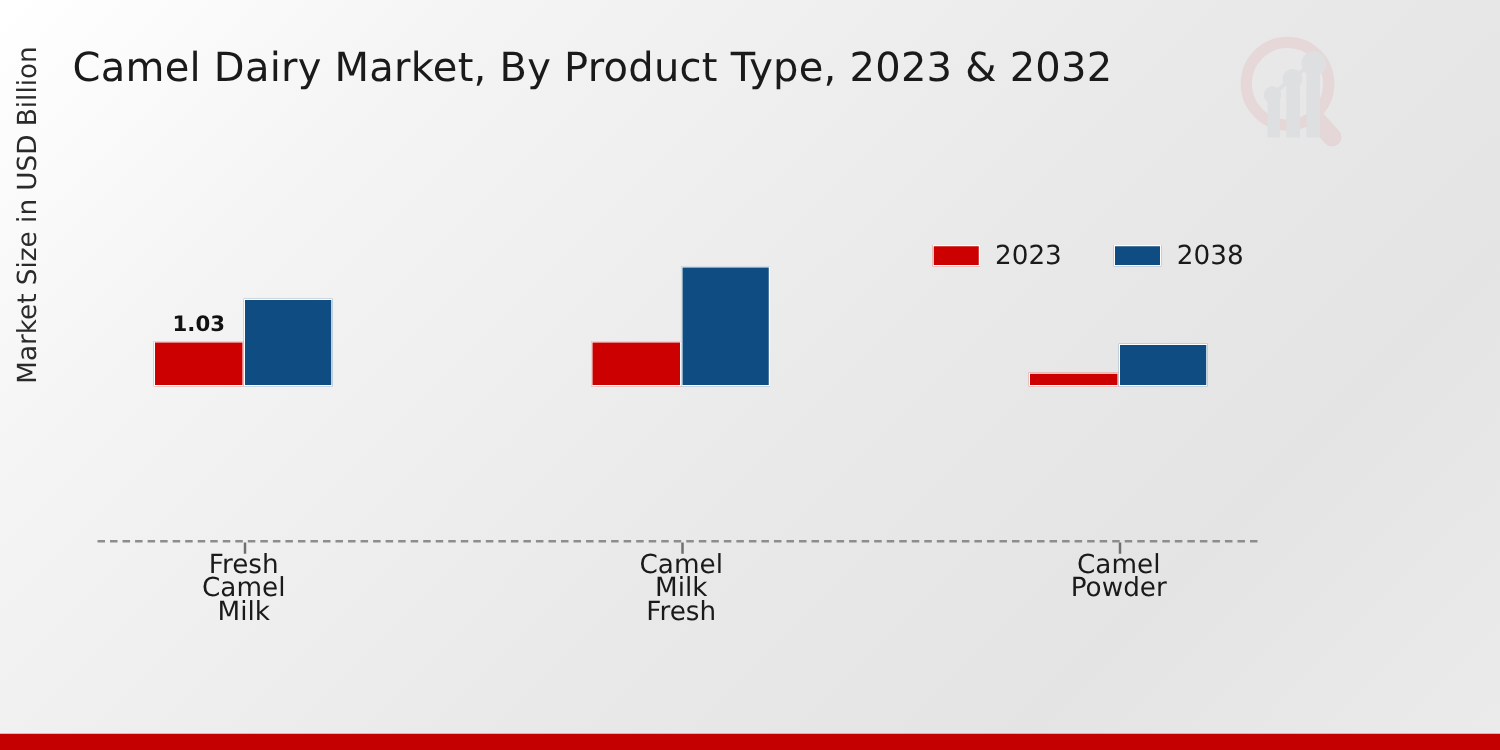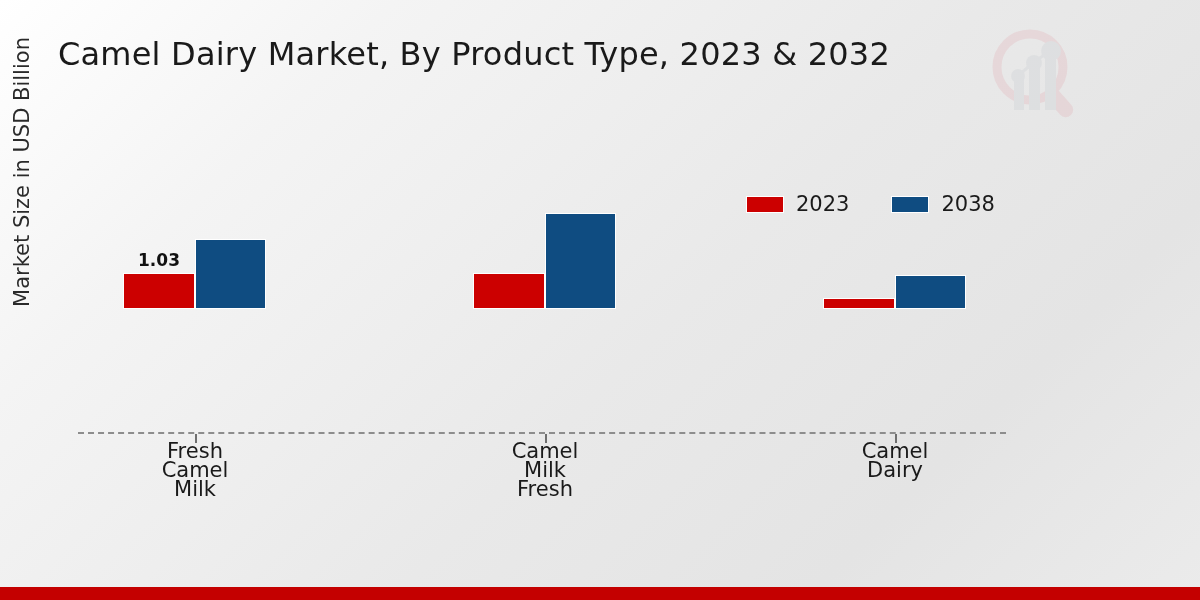--- a/index.html
+++ b/index.html
@@ -227,20 +227,20 @@
     </div>
 
     <div class="cat-label" style="left:545px;">
       <div>Camel</div>
       <div>Milk</div>
       <div>Fresh</div>
     </div>
 
     <div class="cat-label" style="left:895px;">
       <div>Camel</div>
-      <div>Dairy</div>
+      <div>Powder</div>
     </div>
 
   </div>
 
   <div id="bottom-strip"></div>
 
 </div>
 
 </body></html>

